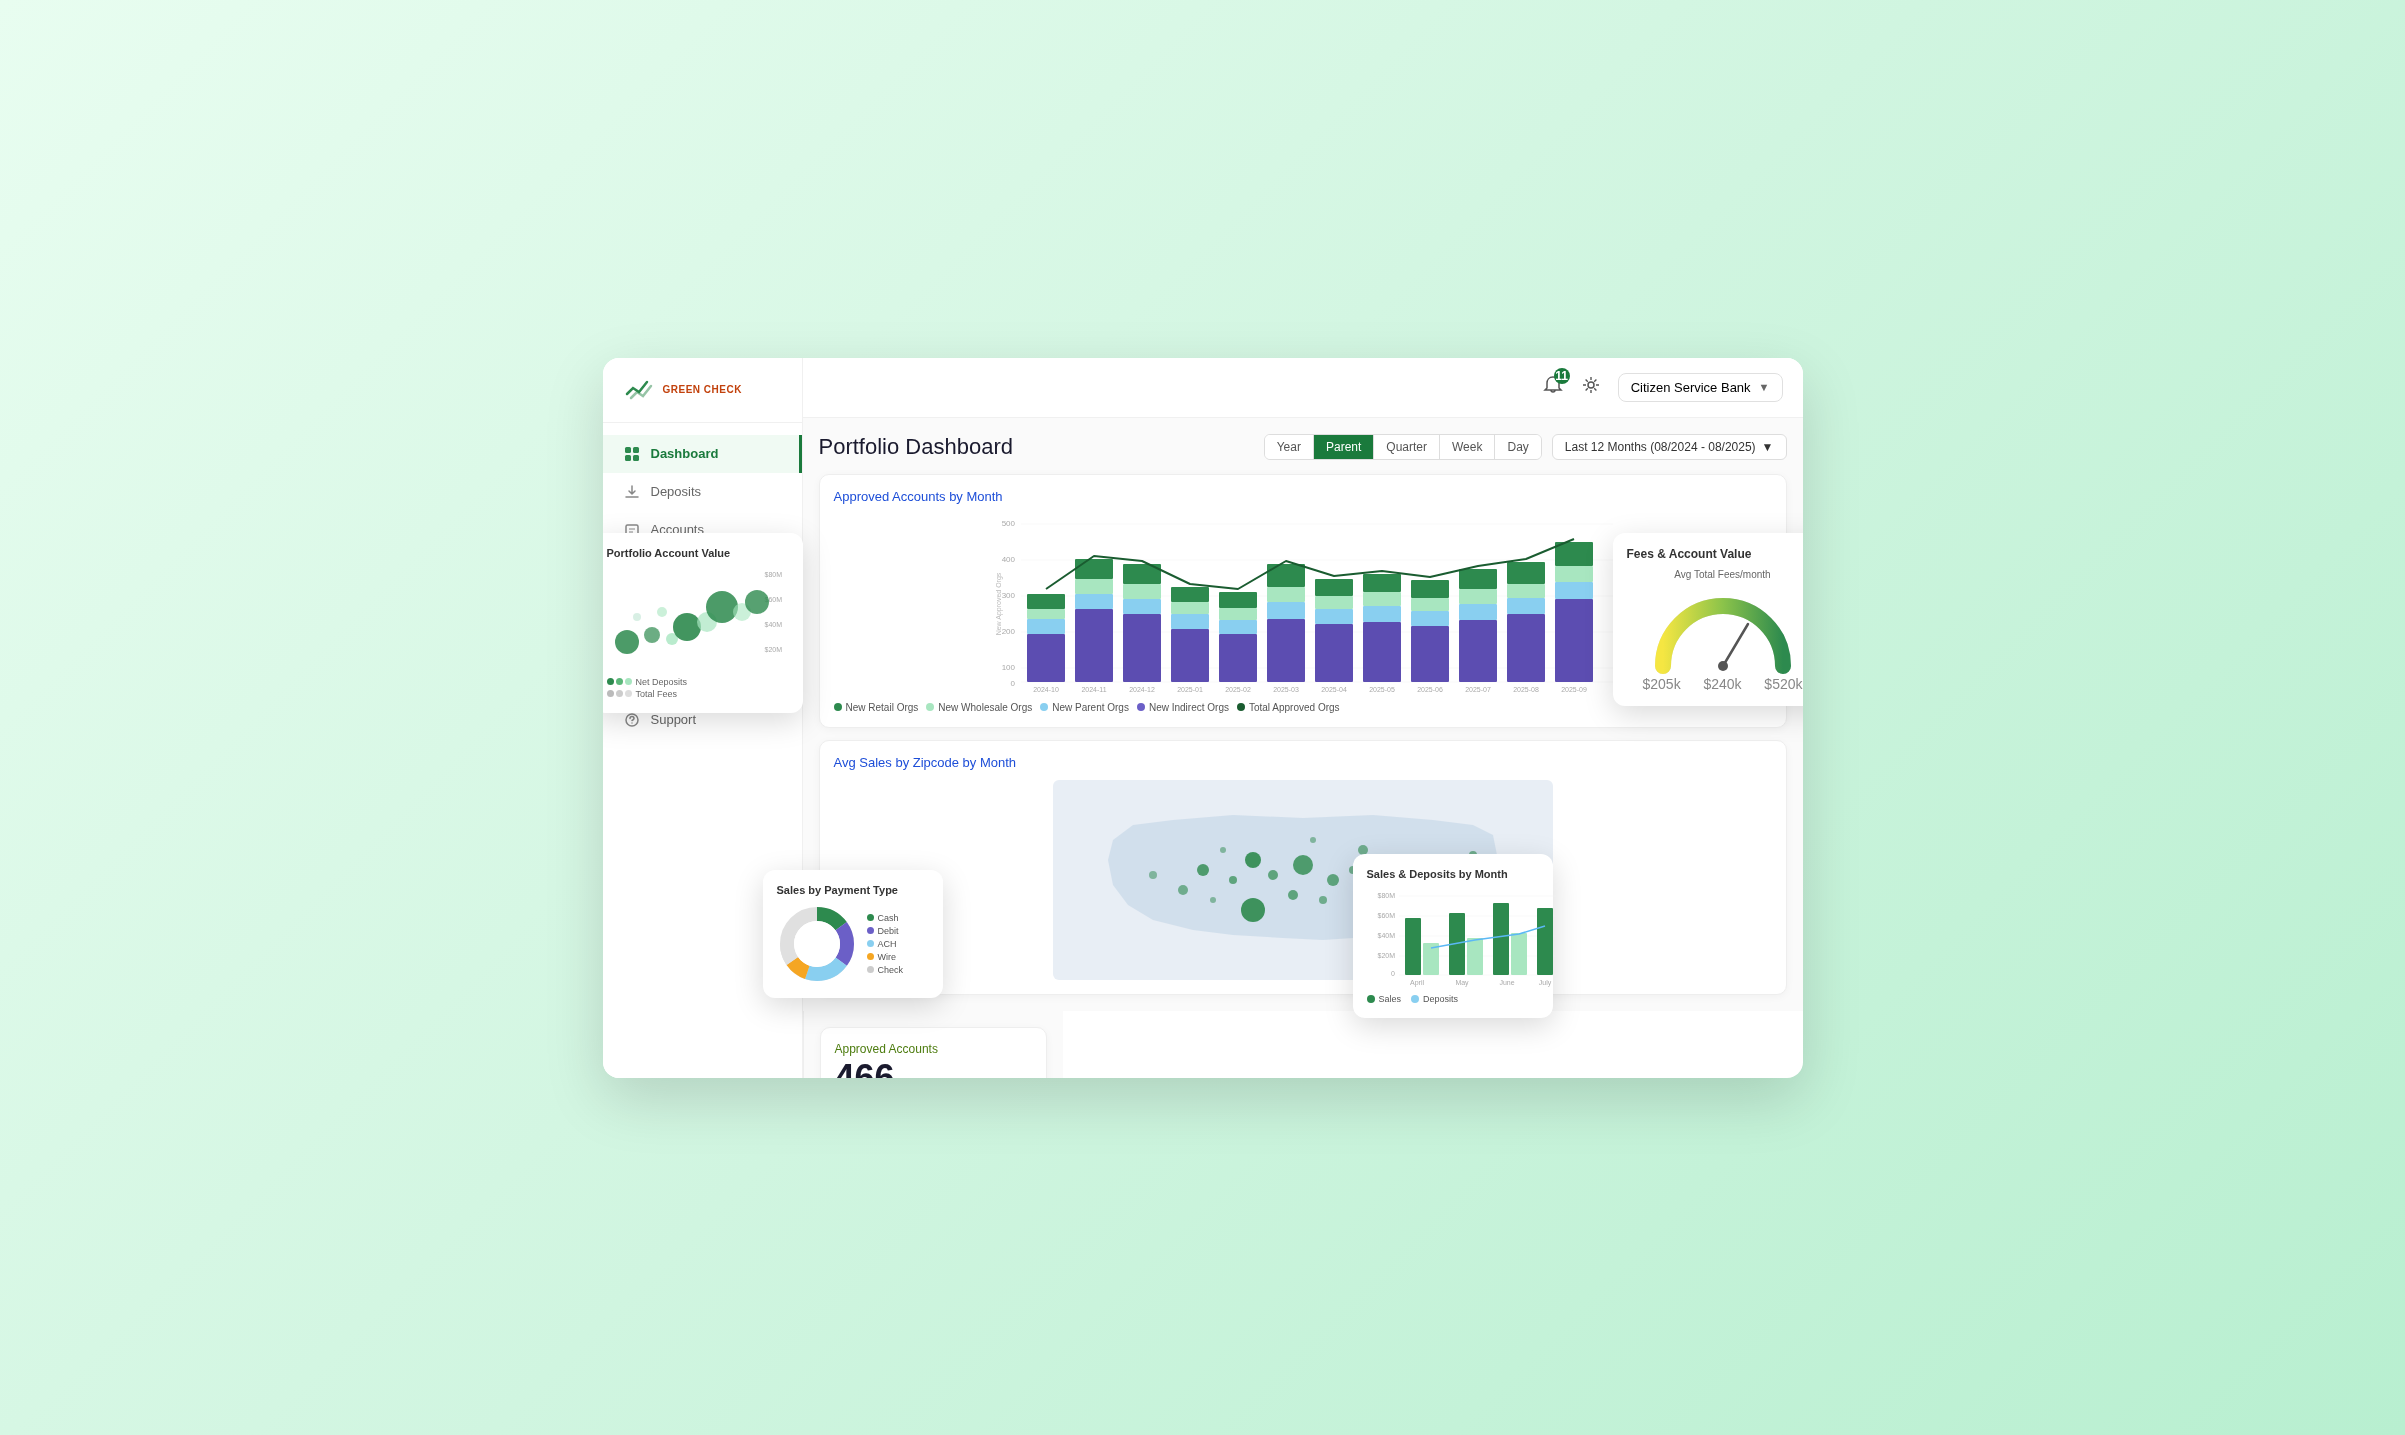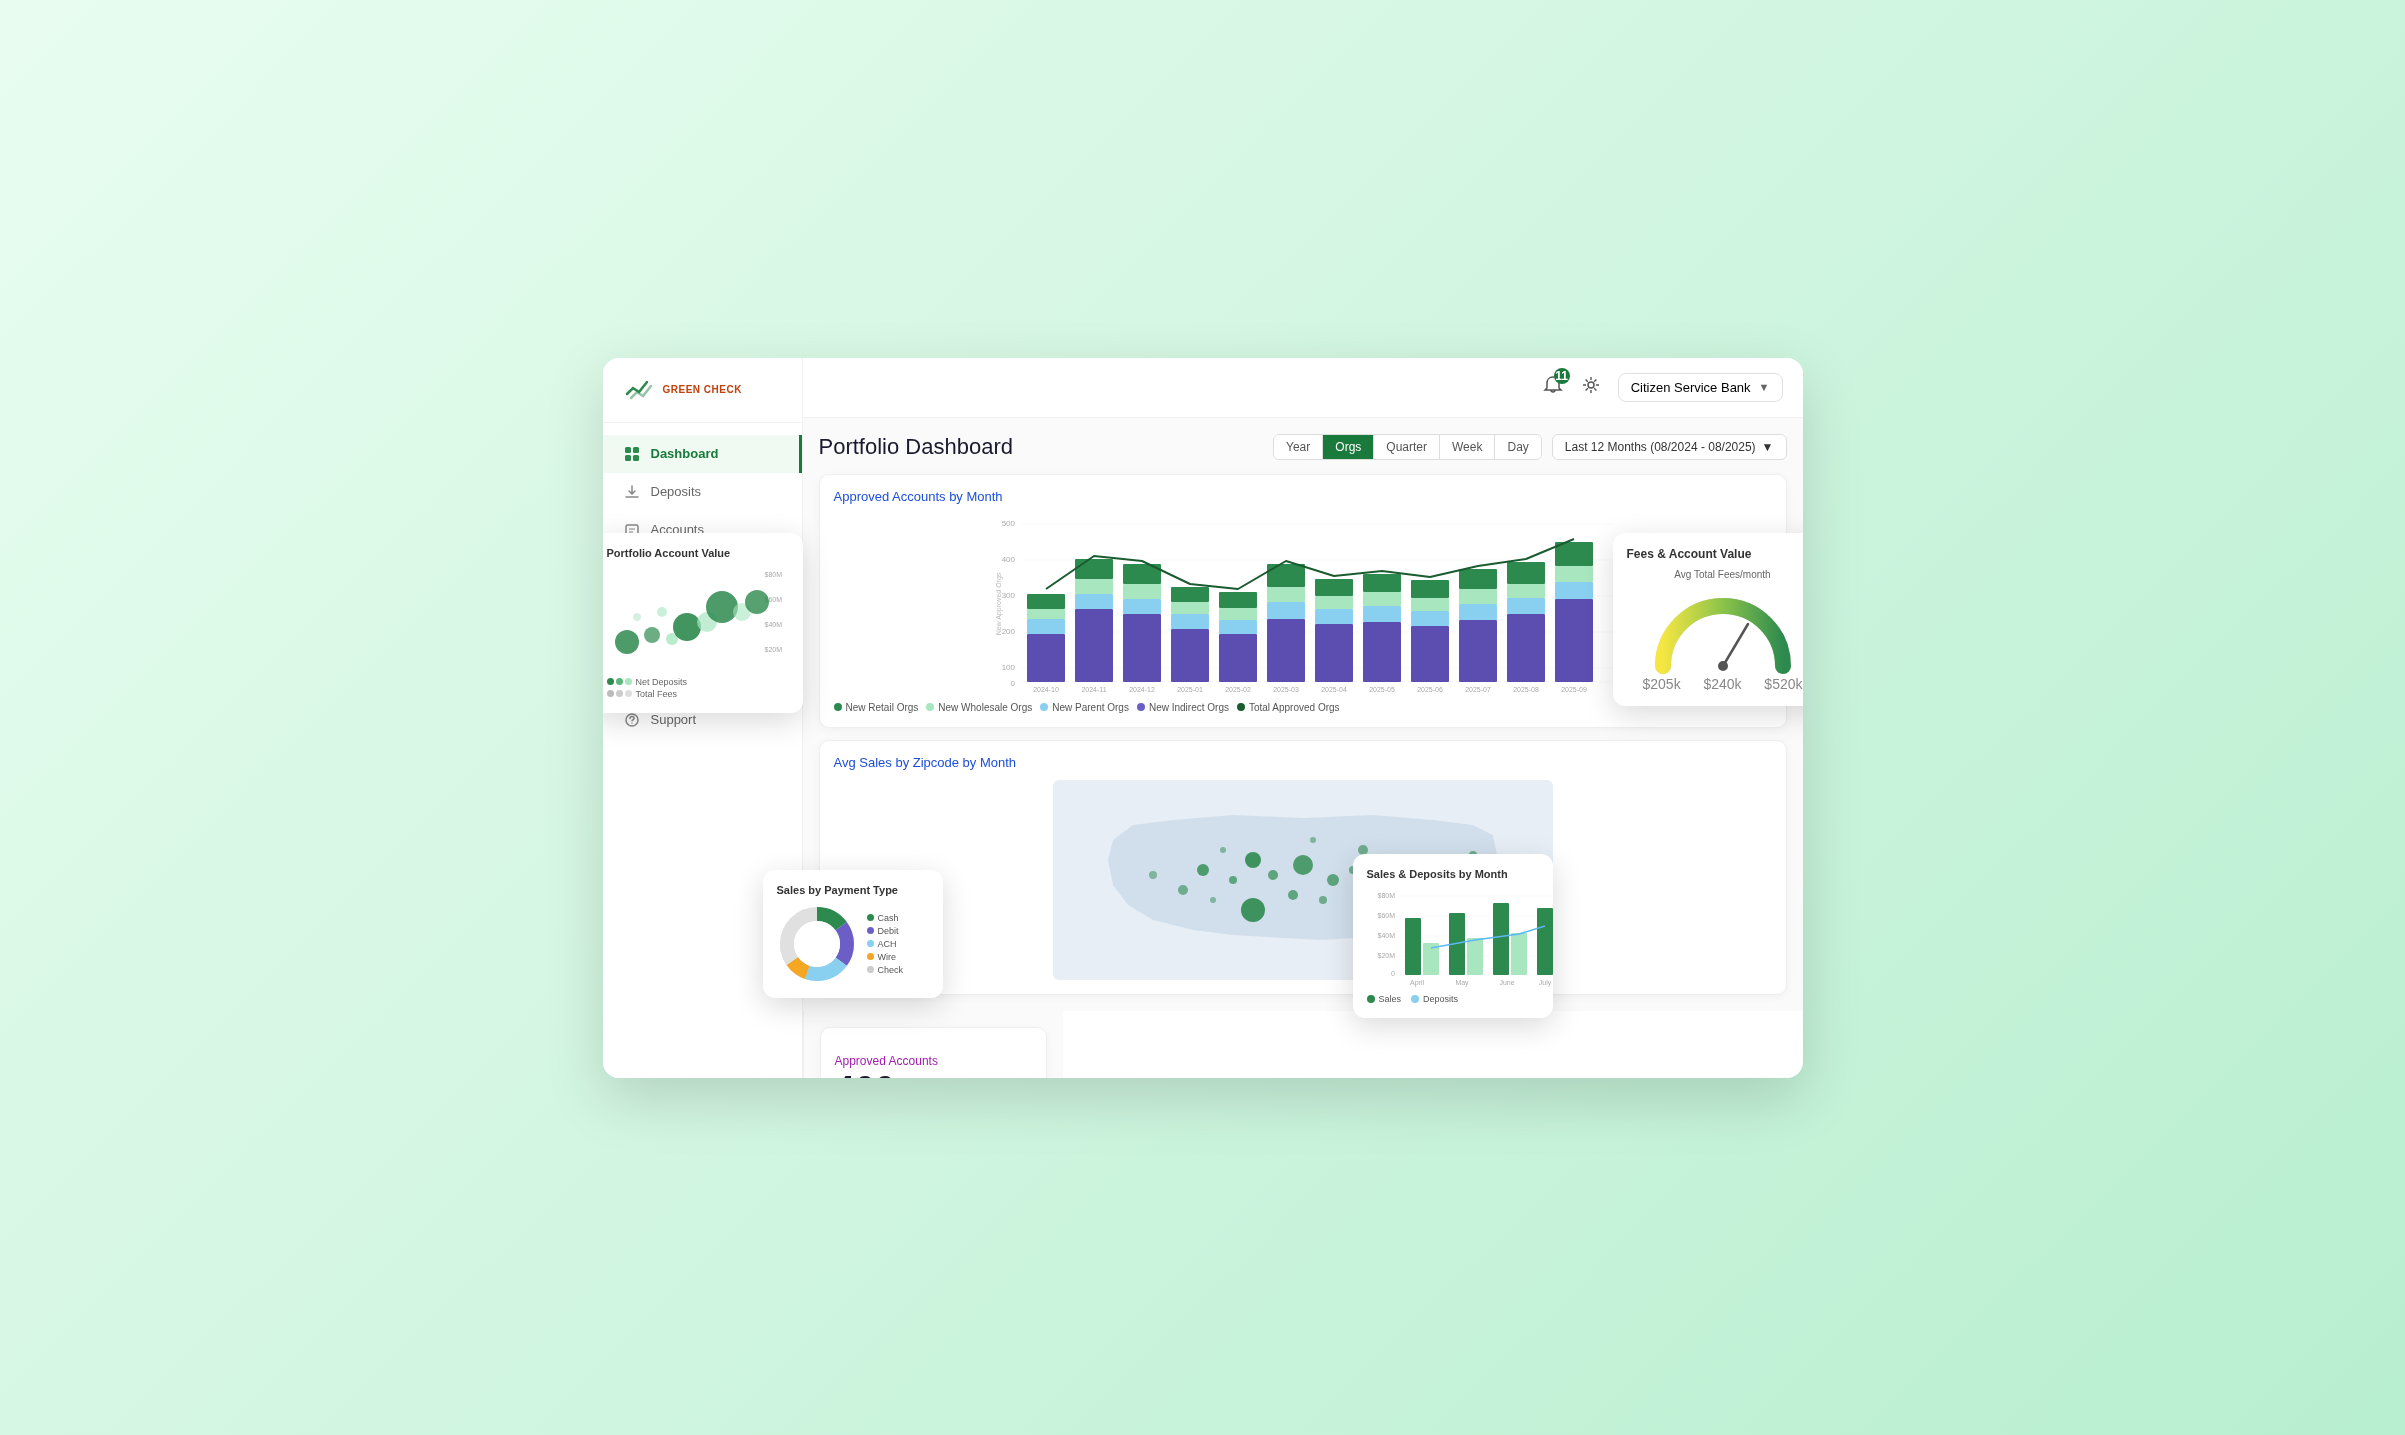--- a/index.html
+++ b/index.html
@@ -247,23 +247,22 @@
     }
     .stat-card {
       background: #fff;
       border-radius: 10px;
       border: 1px solid #eee;
       padding: 14px;
       box-shadow: 0 2px 8px rgba(0,0,0,0.04);
     }
     .stat-label {
       font-size: 12px;
-      color: #a21caf;
+      color: #4d7c0f;
       margin-bottom: 4px;
-      margin-top: 12px;
     }
     .stat-number {
       font-size: 36px;
       font-weight: 700;
       color: #1a1a2e;
       line-height: 1;
     }
     .fees-title {
       font-size: 12px;
       font-weight: 600;
@@ -503,21 +502,21 @@
 
     <div class="content-area">
       <div class="main-dashboard-wrapper">
         <div class="dashboard-main">
 
           <div class="dashboard-header">
             <h1 class="dashboard-title">Portfolio Dashboard</h1>
             <div class="time-controls">
               <div class="period-buttons">
                 <button class="period-btn">Year</button>
-                <button class="period-btn active">Orgs</button>
+                <button class="period-btn active">Parent</button>
                 <button class="period-btn">Quarter</button>
                 <button class="period-btn">Week</button>
                 <button class="period-btn">Day</button>
               </div>
               <div class="date-range-selector">
                 <span>Last 12 Months (08/2024 - 08/2025)</span>
                 <span>▼</span>
               </div>
             </div>
           </div>

